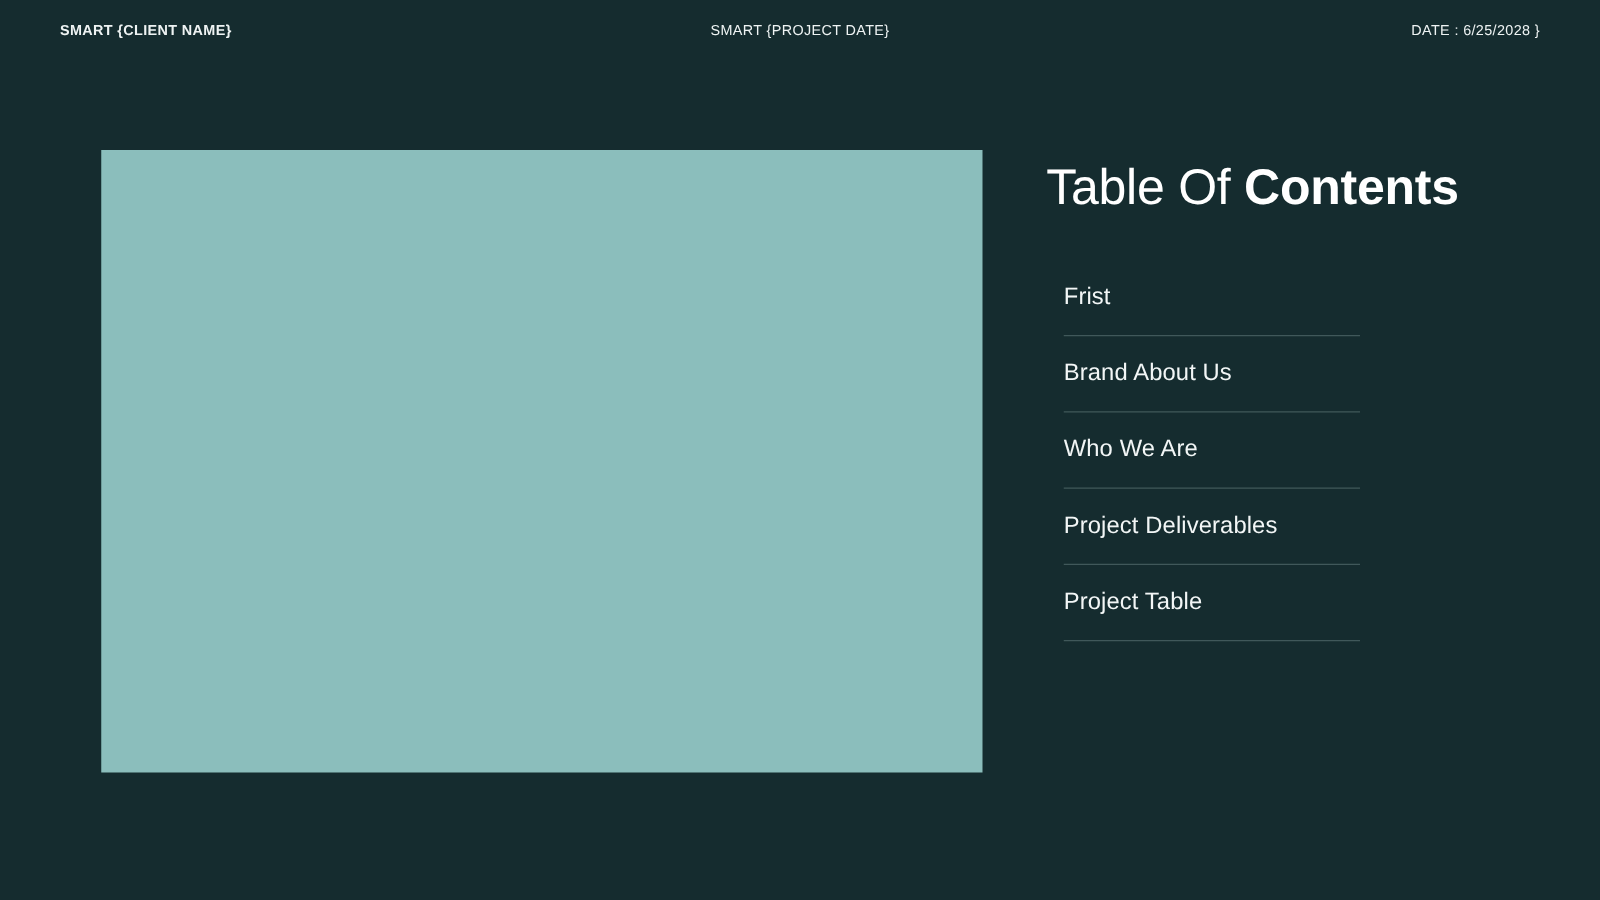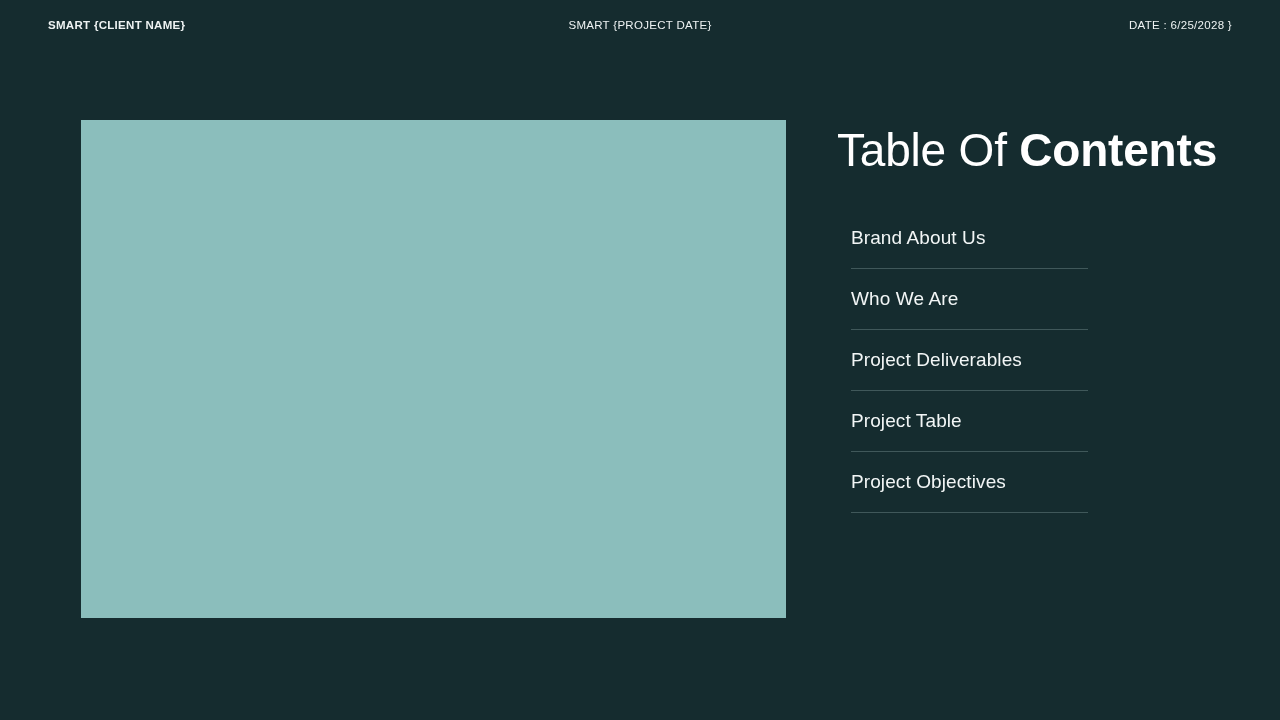--- a/index.html
+++ b/index.html
@@ -54,21 +54,21 @@
 
   
   .contents-panel {
     position: absolute;
     left: 837px;
     top: 124px;
     width: 300px;
   }
 
   .panel-title {
-    font-size: 46px;
+    font-size: 40px;
     line-height: 52px;
     color: #ffffff;
     white-space: nowrap;
     letter-spacing: -0.2px;
   }
 
   .panel-title .title-light {
     font-weight: 400;
   }
 
@@ -110,28 +110,28 @@
 <div class="hero-image"></div>
 
 <div class="contents-panel">
 
   <div class="panel-title">
     <span class="title-light">Table Of </span><span class="title-bold">Contents</span>
   </div>
 
   <ul class="toc-list">
     <li class="toc-item">
+      <span class="toc-label">Frist</span>
+    </li>
+    <li class="toc-item">
       <span class="toc-label">Brand About Us</span>
     </li>
     <li class="toc-item">
       <span class="toc-label">Who We Are</span>
     </li>
     <li class="toc-item">
       <span class="toc-label">Project Deliverables</span>
     </li>
     <li class="toc-item">
       <span class="toc-label">Project Table</span>
     </li>
-    <li class="toc-item">
-      <span class="toc-label">Project Objectives</span>
-    </li>
   </ul>
 </div>
 
 </body></html>

